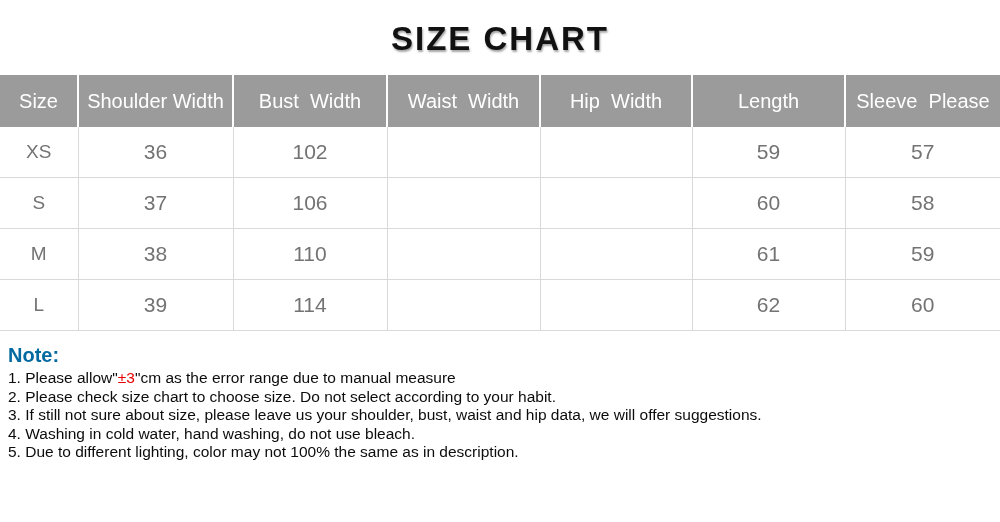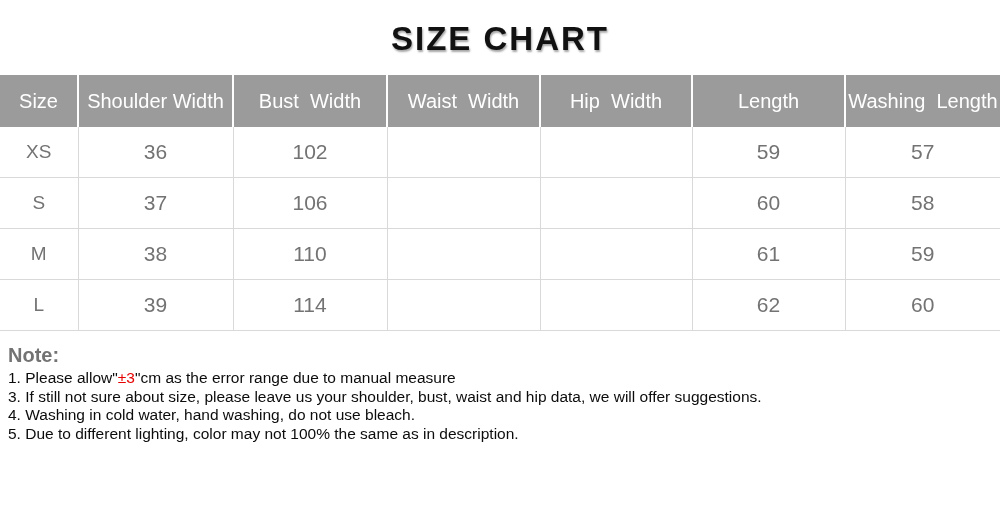--- a/index.html
+++ b/index.html
@@ -64,21 +64,21 @@
     font-size: 19px;
   }
   table.size-chart tbody td:last-child { border-right: none; }
   table.size-chart tbody tr:first-child td { border-top: none; }
   .notes {
     margin: 13px 0 0 8px;
   }
   .notes-heading {
     font-size: 20px;
     font-weight: bold;
-    color: #737373;
+    color: #0369a1;
     line-height: 23px;
   }
   .notes-list {
     margin-top: 2px;
     font-size: 15.5px;
     color: #0c0c0c;
   }
   .notes-list .note-line {
     line-height: 18.5px;
     white-space: pre;
@@ -105,21 +105,21 @@
       <col class="c-std" style="width:15.5%">
     </colgroup>
     <thead>
       <tr>
         <th>Size</th>
         <th>Shoulder Width</th>
         <th>Bust  Width</th>
         <th>Waist  Width</th>
         <th>Hip  Width</th>
         <th>Length</th>
-        <th>Washing  Length</th>
+        <th>Sleeve  Please</th>
       </tr>
     </thead>
     <tbody>
       <tr>
         <td>XS</td>
         <td>36</td>
         <td>102</td>
         <td></td>
         <td></td>
         <td>59</td>
@@ -152,19 +152,20 @@
         <td>62</td>
         <td>60</td>
       </tr>
     </tbody>
   </table>
 
   <div class="notes">
     <div class="notes-heading">Note:</div>
     <div class="notes-list">
       <div class="note-line"><span>1. Please allow"</span><span class="red">±3</span><span>"cm as the error range due to manual measure</span></div>
+      <div class="note-line">2. Please check size chart to choose size. Do not select according to your habit.</div>
       <div class="note-line">3. If still not sure about size, please leave us your shoulder, bust, waist and hip data, we will offer suggestions.</div>
       <div class="note-line">4. Washing in cold water, hand washing, do not use bleach.</div>
       <div class="note-line">5. Due to different lighting, color may not 100% the same as in description.</div>
     </div>
   </div>
 
 </div>
 
 </body></html>

